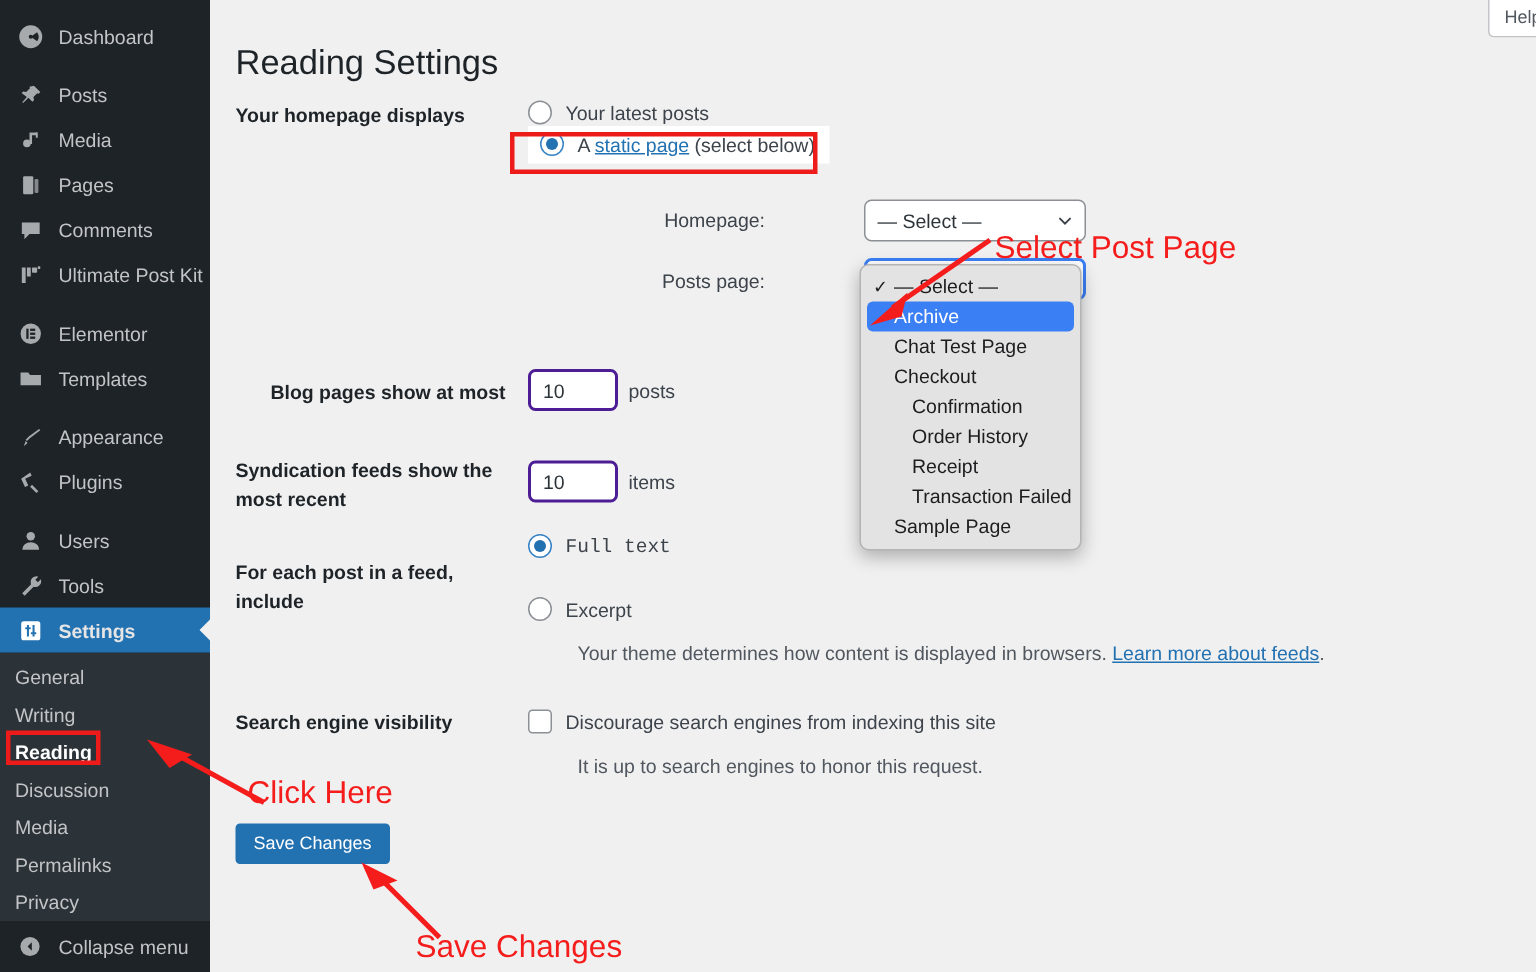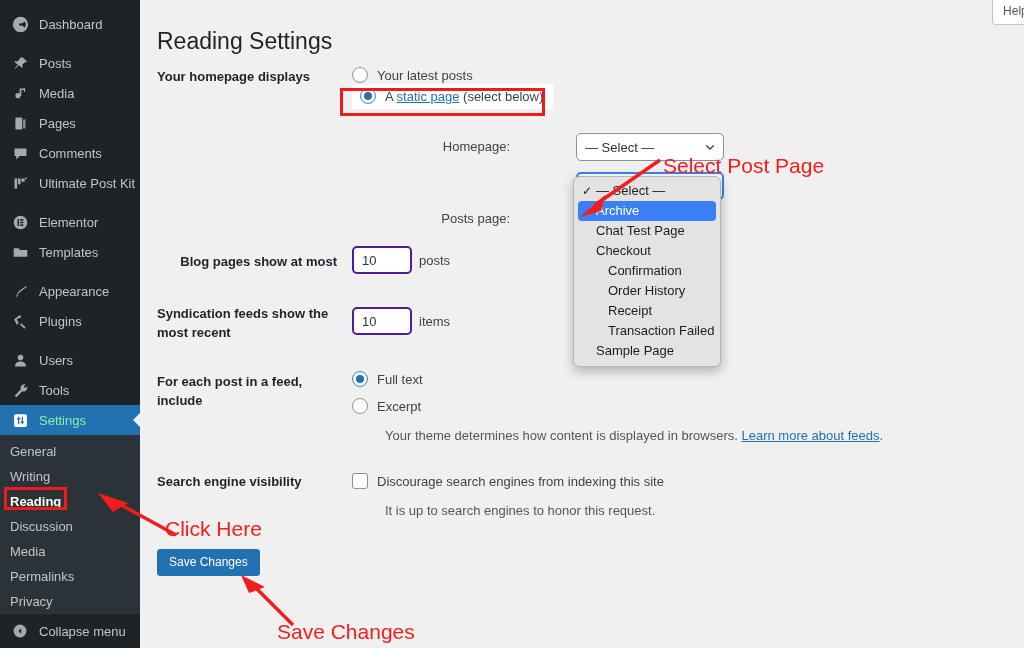--- a/index.html
+++ b/index.html
@@ -25,21 +25,21 @@
     color: #c3c4c7; font-size: 13px; line-height: 1;
     white-space: nowrap;
   }
   .menu-item .ic {
     width: 20px; height: 20px; margin-right: 9px;
     display: flex; align-items: center; justify-content: center;
     flex: none;
   }
   .menu-item .ic svg { display: block; }
   .menu-item.active {
-    background: #2271b1; color: #86efac; font-weight: 400;
+    background: #2271b1; color: #e5e5e5; font-weight: 700;
   }
   .menu-item.active .ic svg { fill: #fff; }
   .menu-sep { height: 9px; }
   .arrow-tab {
     position: absolute; right: -1px; top: 50%;
     transform: translateY(-50%);
     width: 0; height: 0;
     border-top: 8px solid transparent;
     border-bottom: 8px solid transparent;
     border-right: 8px solid #f0f0f1;
@@ -390,33 +390,33 @@
     </div>
 
     <div class="field" style="left:225px; top:139px; width:145px; text-align:right;">Homepage:</div>
     <div class="sel" style="position:absolute; left:436px; top:133px; width:148px;">
       <span>— Select —</span>
       <svg class="chev" viewBox="0 0 12 12">
           <path d="M2 4.5L6 8.5L10 4.5" stroke="#3c434a" stroke-width="1.6" fill="none" stroke-linecap="round"></path>
         </svg>
     </div>
 
-    <div class="field" style="left:225px; top:180px; width:145px; text-align:right;margin-top:31px;">Posts page:</div>
+    <div class="field" style="left:225px; top:180px; width:145px; text-align:right;">Posts page:</div>
     <div id="posts-select-back"></div>
 
     <div class="row-label" style="left:17px; top:253px;text-align:right;">Blog pages show at most</div>
     <div class="num-input" style="position:absolute; left:212px; top:246px;">10</div>
     <div class="field" style="left:279px; top:253px;">posts</div>
 
     <div class="row-label" style="left:17px; top:305px;">Syndication feeds show the most recent</div>
     <div class="num-input" style="position:absolute; left:212px; top:307px;">10</div>
     <div class="field" style="left:279px; top:314px;">items</div>
 
     <div class="row-label" style="left:17px; top:373px;">For each post in a feed, include</div>
-    <div class="field" style="left:212px; top:371px;">
+    <div class="field" style="left:212px; top:356px;font-family:Liberation Mono, monospace;">
       <span class="optline">
         <span class="radio on"></span>
         <span>Full text</span>
       </span>
     </div>
     <div class="field" style="left:212px; top:398px;">
       <span class="optline">
         <span class="radio"></span>
         <span>Excerpt</span>
       </span>

